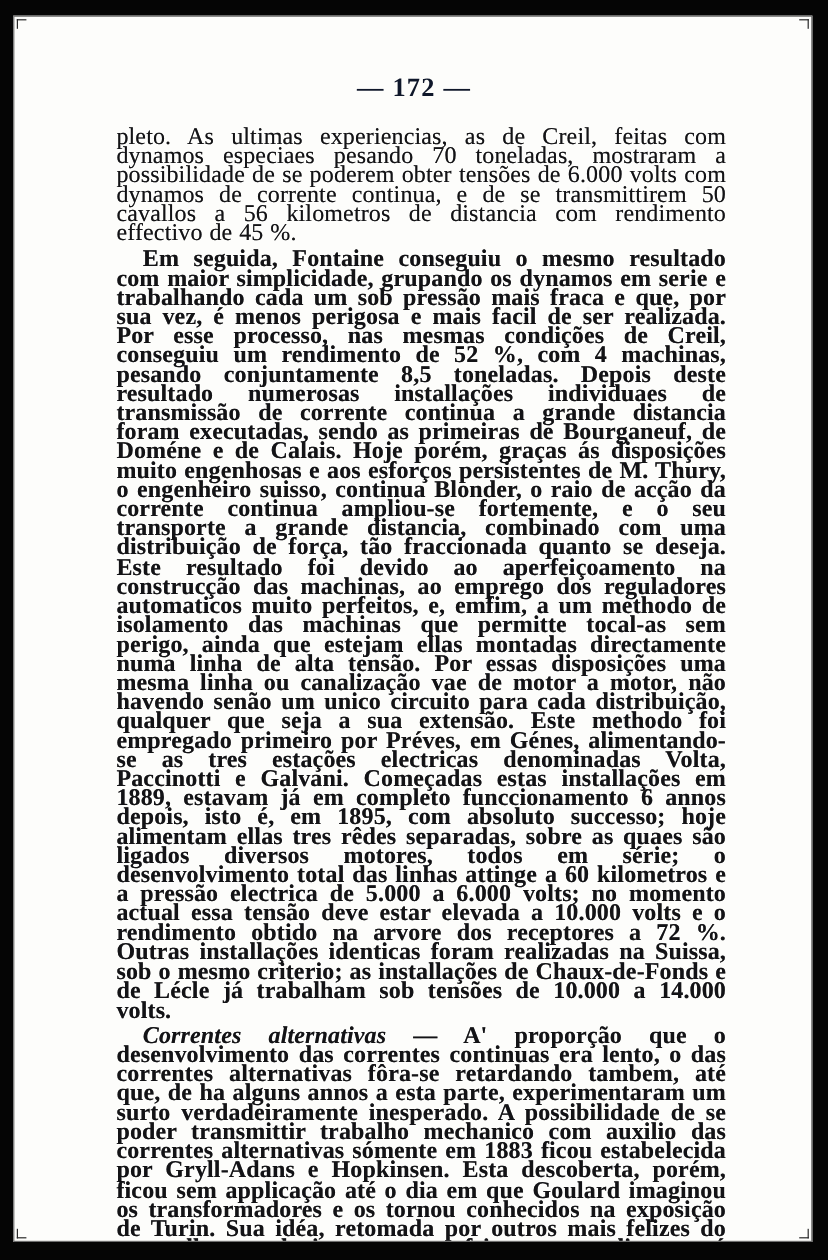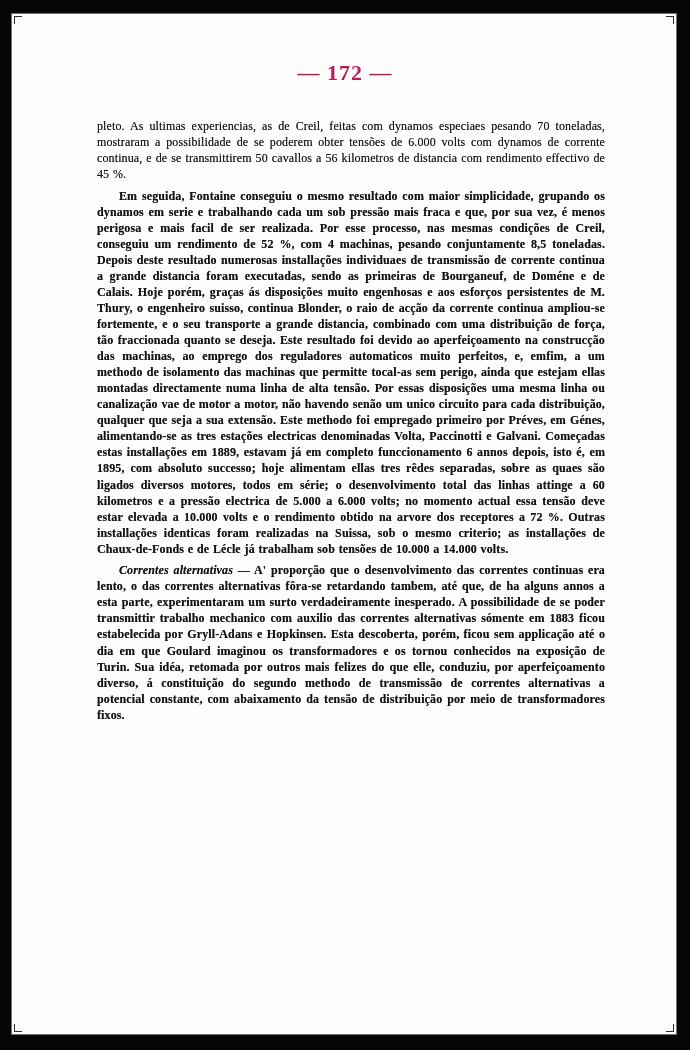--- a/index.html
+++ b/index.html
@@ -51,34 +51,34 @@
   
   #page-folio {
     position: absolute;
     left: 0;
     top: 46px;
     width: 666px;
     text-align: center;
     font-size: 22px;
     font-weight: 700;
     letter-spacing: 1px;
-    color: #be185d;
+    color: #0f172a;
     font-family: "Liberation Serif", "DejaVu Serif", serif;
   }
 
   
   #type-block {
     position: absolute;
     left: 85px;
     top: 92px;
     width: 508px;
   }
   .para {
-    margin: 12px 0 0 0;
-    font-size: 12px;
+    margin: 0 0 0 0;
+    font-size: 20px;
     line-height: 16.05px;
     text-align: justify;
     text-justify: inter-word;
     color: #131316;
     font-family: "Liberation Serif", "DejaVu Serif", serif;
     letter-spacing: .12px;
     word-spacing: .6px;
     -webkit-font-smoothing: none;
   }
   .para.indent {

